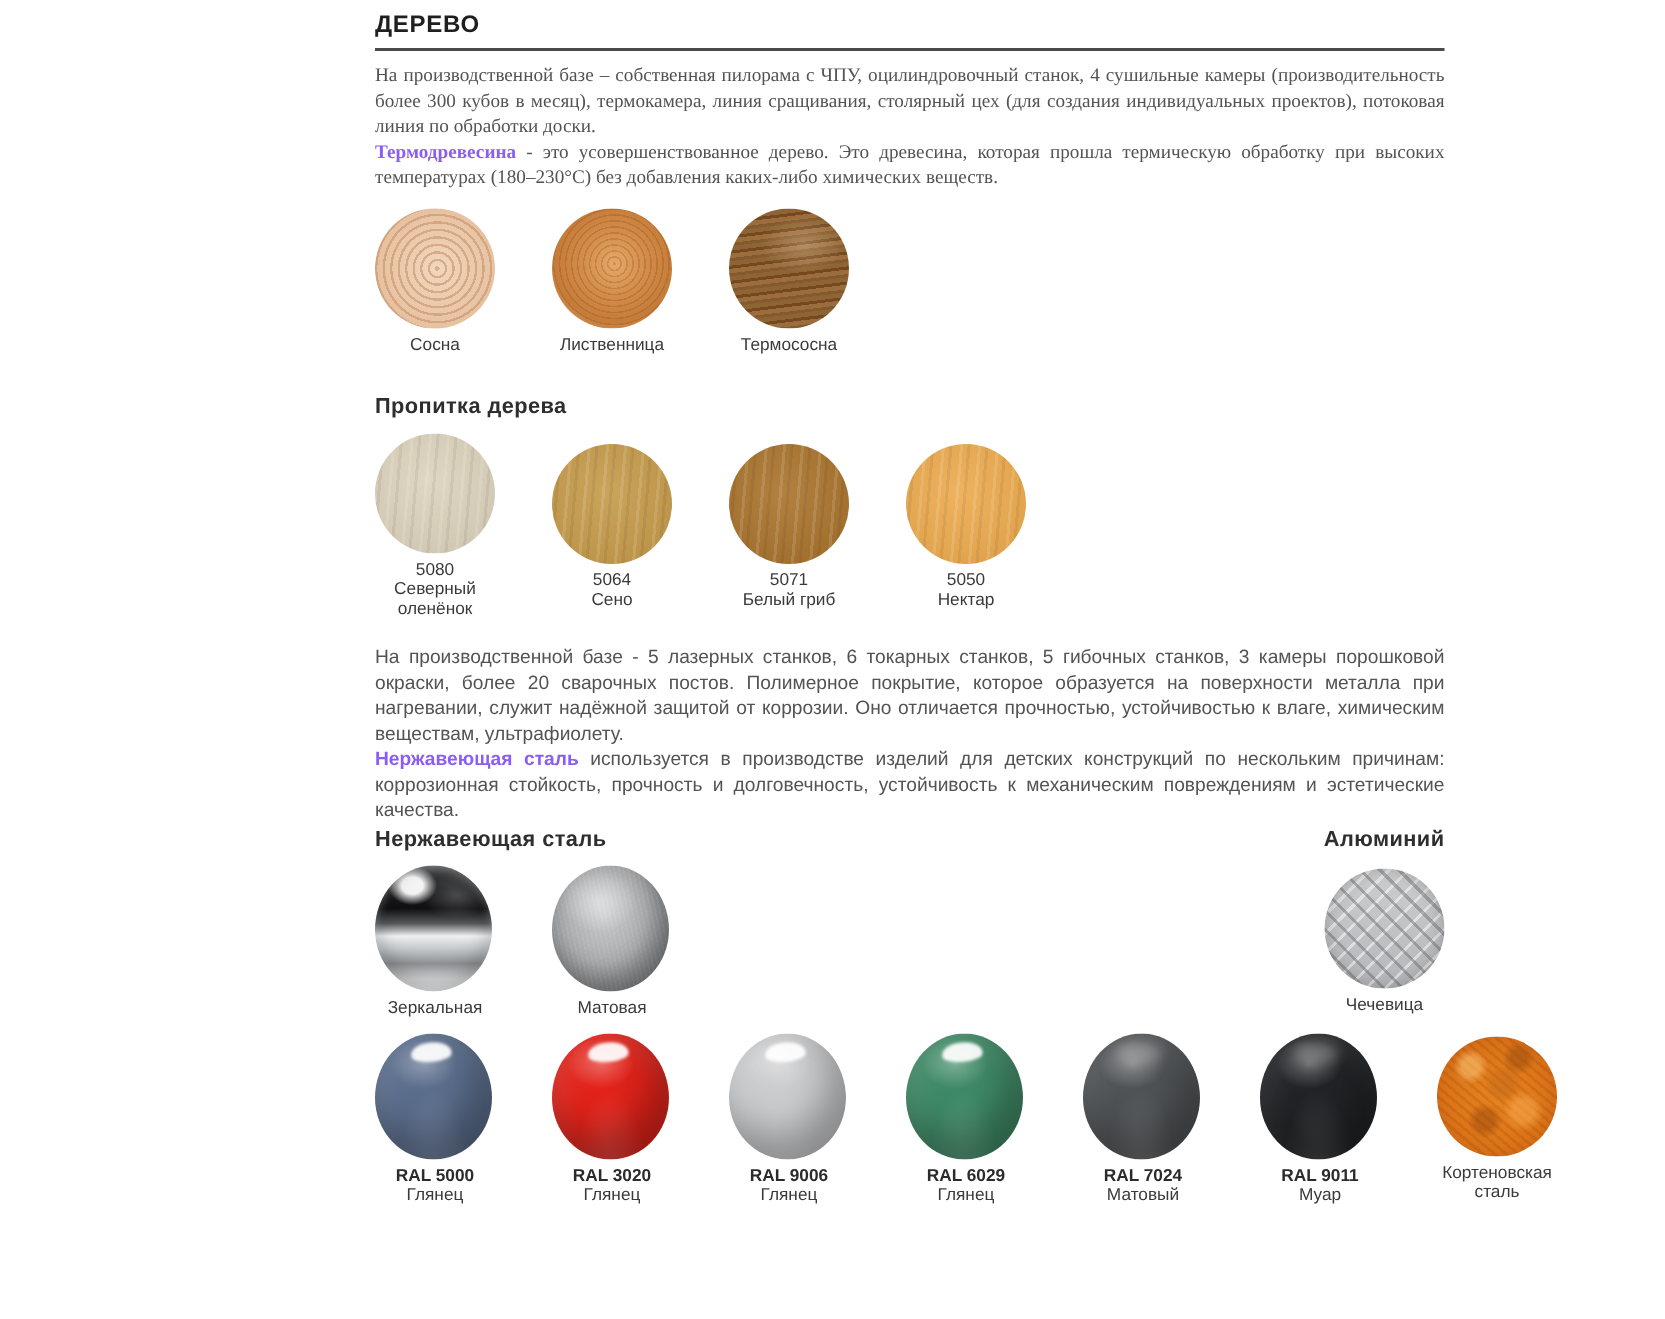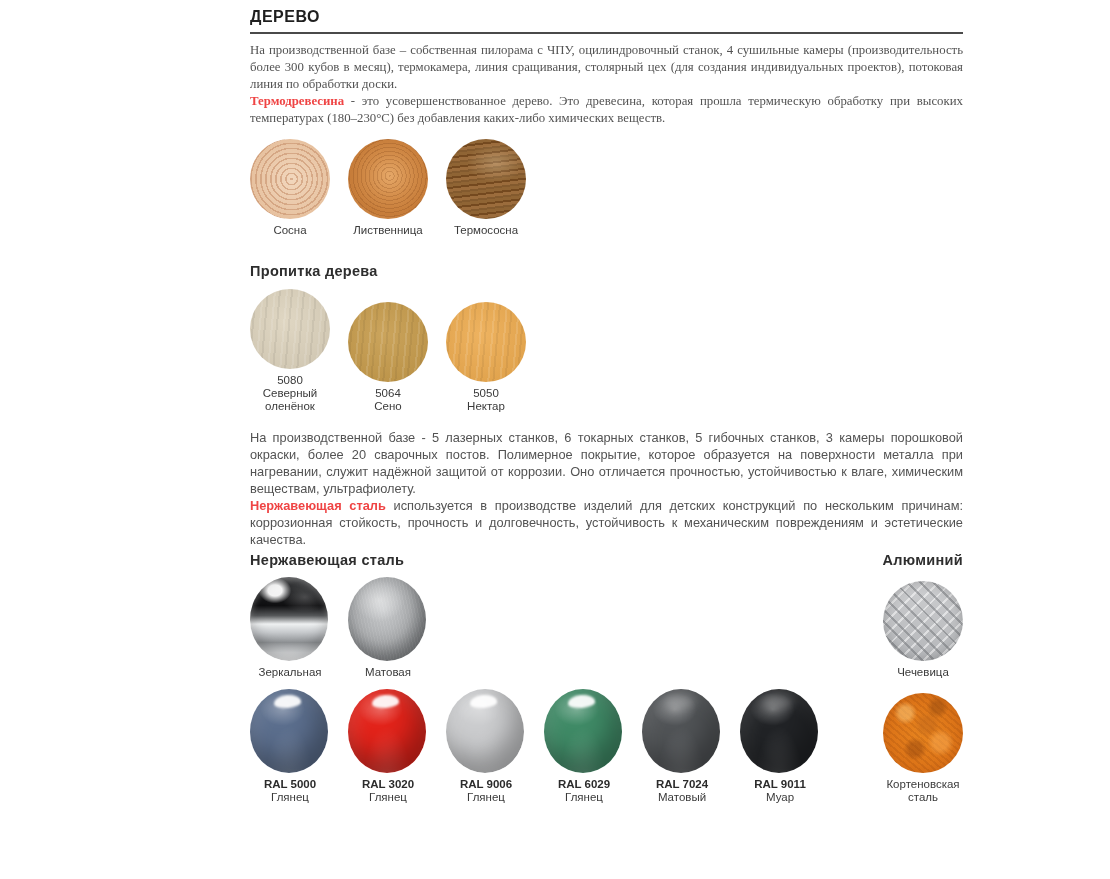--- a/index.html
+++ b/index.html
@@ -9,28 +9,28 @@
   }
   .page{position:relative;width:1078px;height:879px;}
   .content{position:absolute;left:250px;top:8px;width:713px;}
 
   h2.section-title{
     margin:0 0 8px 0;padding:0 0 6px 0;
     font-size:16px;line-height:18px;font-weight:bold;color:#1f1f1f;
     letter-spacing:.5px;border-bottom:2px solid #4a4a4a;
   }
   .para{margin:0;font-size:12.8px;line-height:17px;text-align:justify;color:#535353;}
-  .para b.lead{color:#ef4444;}
+  .para b.lead{color:#8b5cf6;}
 
   h3.subheading{
     margin:0;font-size:14.5px;line-height:16px;font-weight:600;color:#2e2e2e;letter-spacing:.3px;
   }
   .split-head{display:flex;justify-content:space-between;align-items:baseline;}
 
-  .swatch-row{display:flex;align-items:flex-end;}
+  .swatch-row{display:flex;align-items:center;gap:20px;}
   .swatch-item{width:80px;margin-right:18px;flex:0 0 auto;}
   .swatch-item.push-right{margin-left:auto;margin-right:0;}
   .swatch-label{
     width:104px;margin-left:-12px;margin-top:5px;text-align:center;
     font-size:11.5px;line-height:13px;color:#3a3a3a;
   }
   .swatch-label .code{font-weight:600;color:#2b2b2b;}
   #impregnation-row .swatch-label .code{font-weight:400;color:#3a3a3a;}
   .nowrap-label .swatch-label div{white-space:nowrap;}
 
@@ -177,20 +177,27 @@
             </div>
           </div>
           <div class="swatch-item">
             <div class="disc sw-color" style="--c: #c59a4a;"></div>
             <div class="swatch-label">
               <div class="code">5064</div>
               <div>Сено</div>
             </div>
           </div>
           <div class="swatch-item">
+            <div class="disc sw-color" style="--c: #a9732c;"></div>
+            <div class="swatch-label">
+              <div class="code">5071</div>
+              <div>Белый гриб</div>
+            </div>
+          </div>
+          <div class="swatch-item">
             <div class="disc sw-color" style="--c: #ecaa4e;"></div>
             <div class="swatch-label">
               <div class="code">5050</div>
               <div>Нектар</div>
             </div>
           </div>
         </div>
     </section>
 
     <section id="metal-section">

